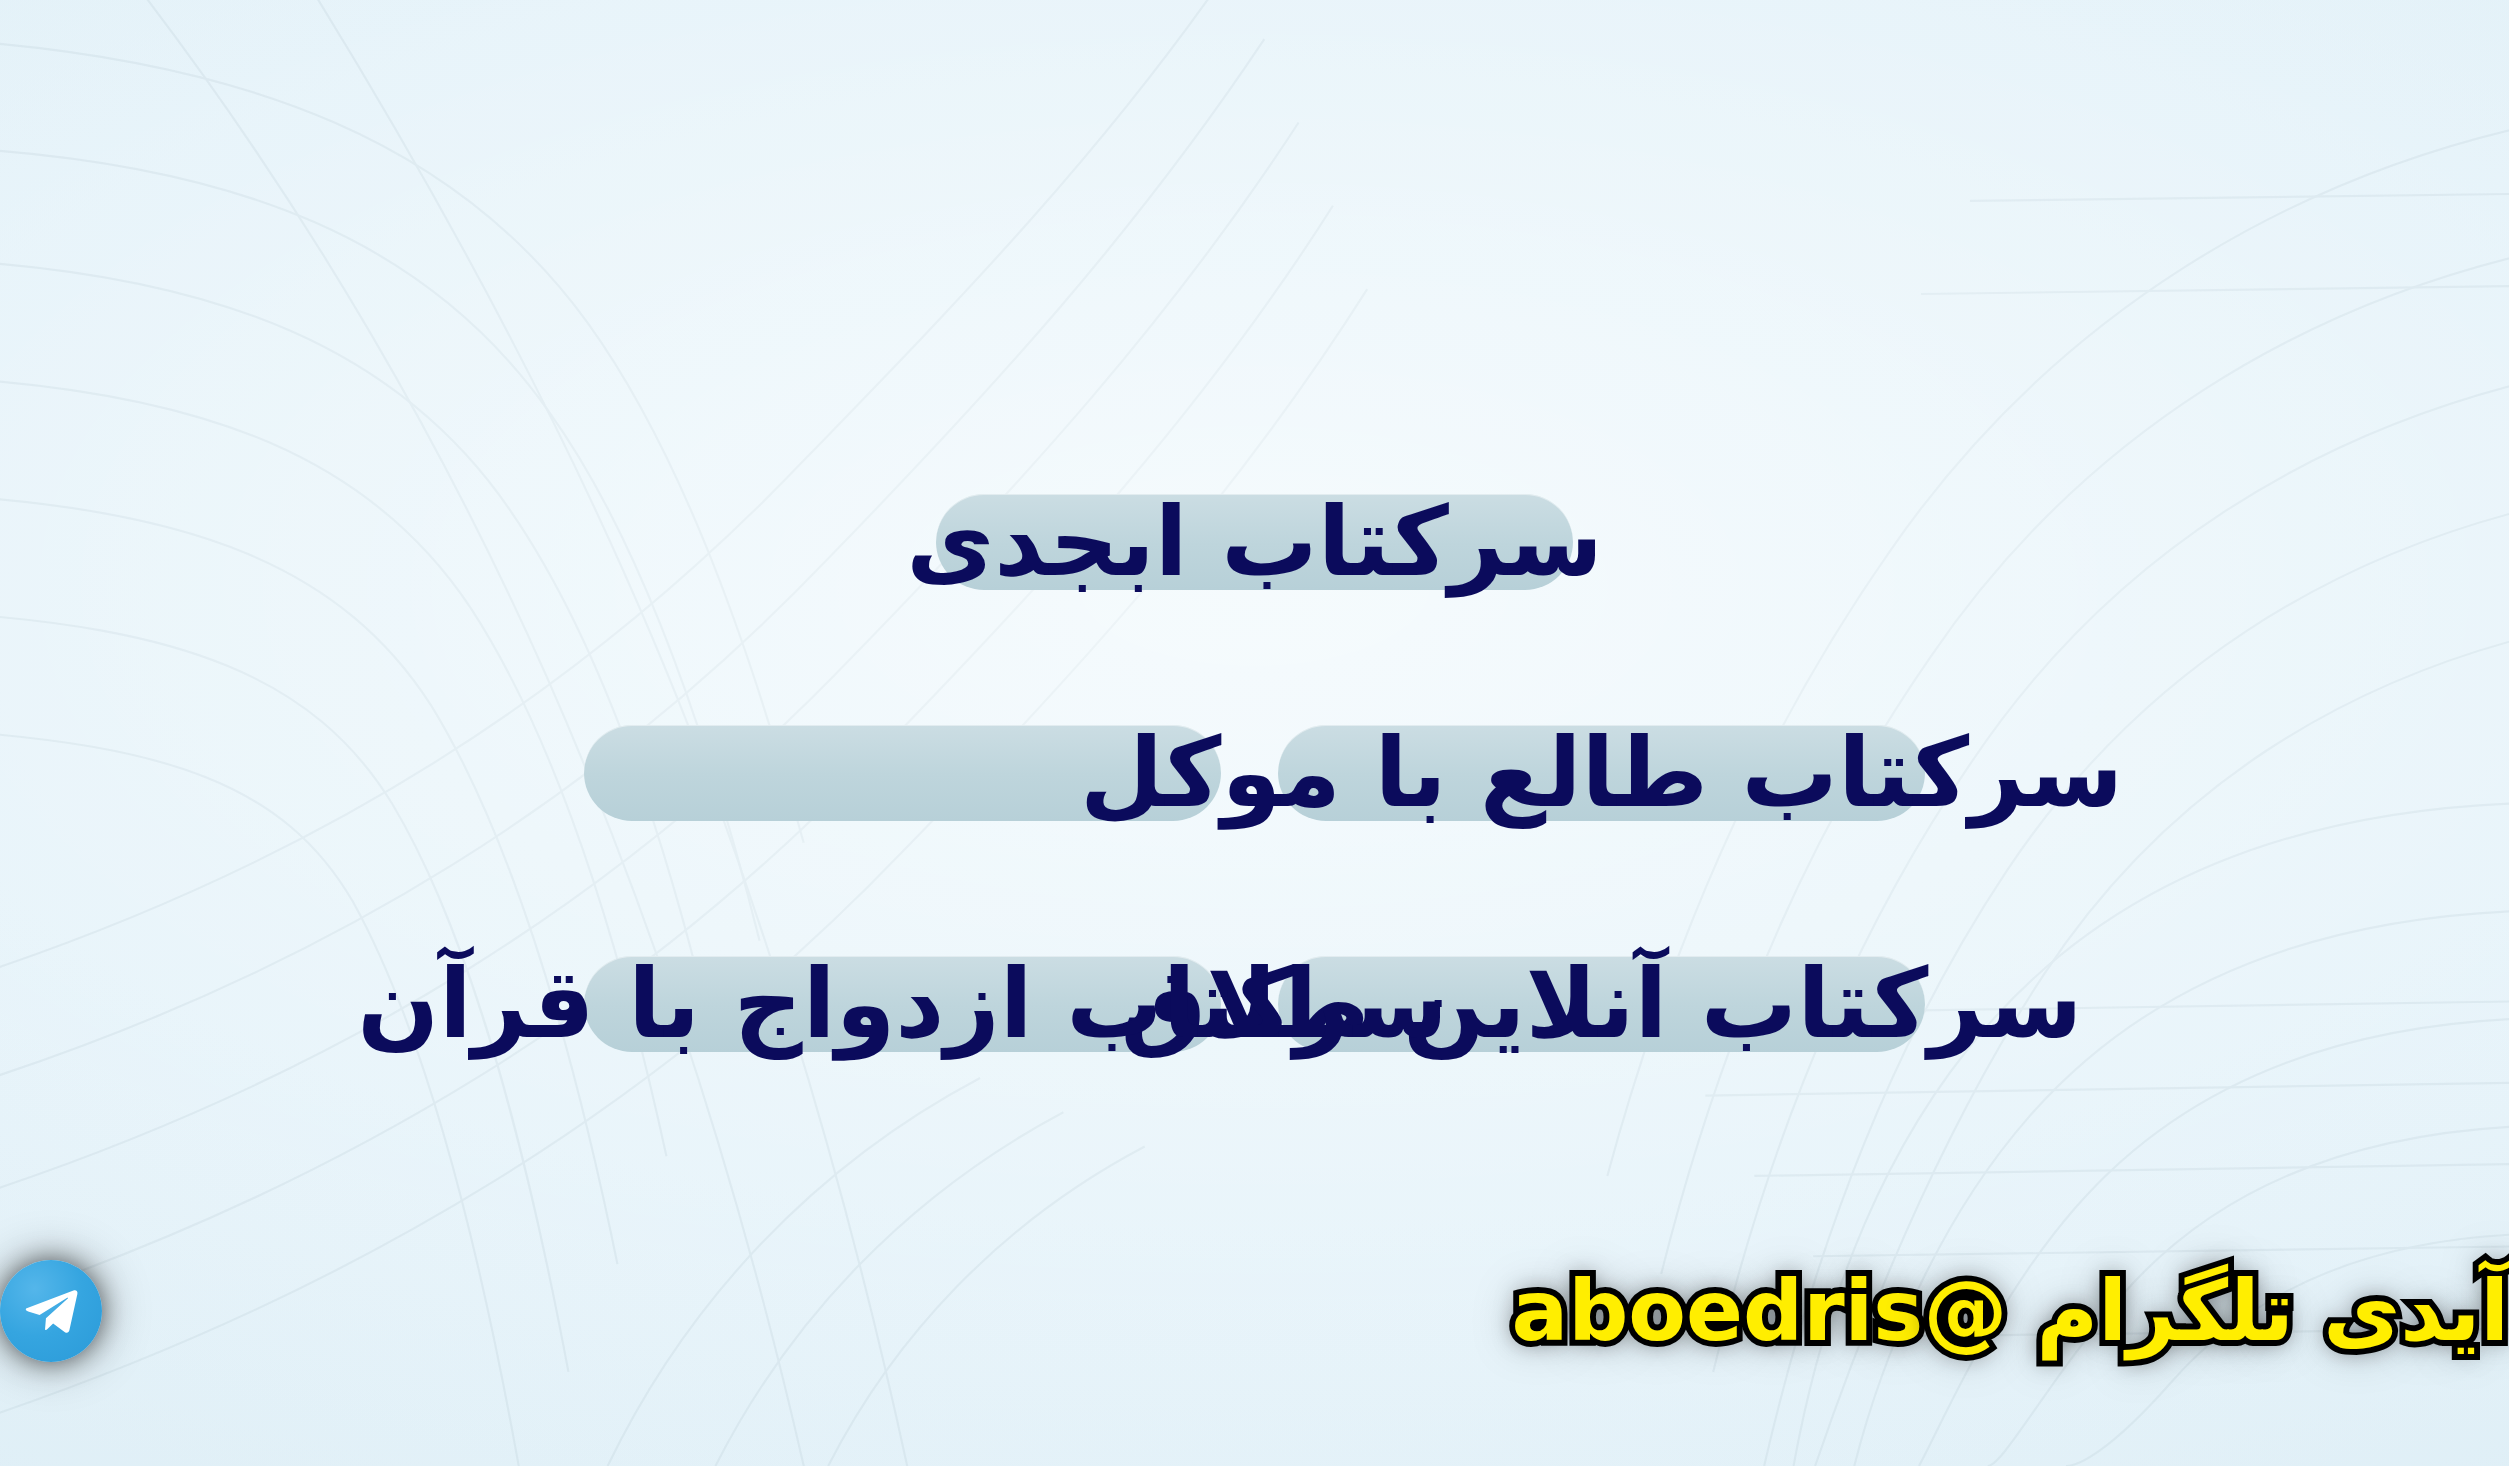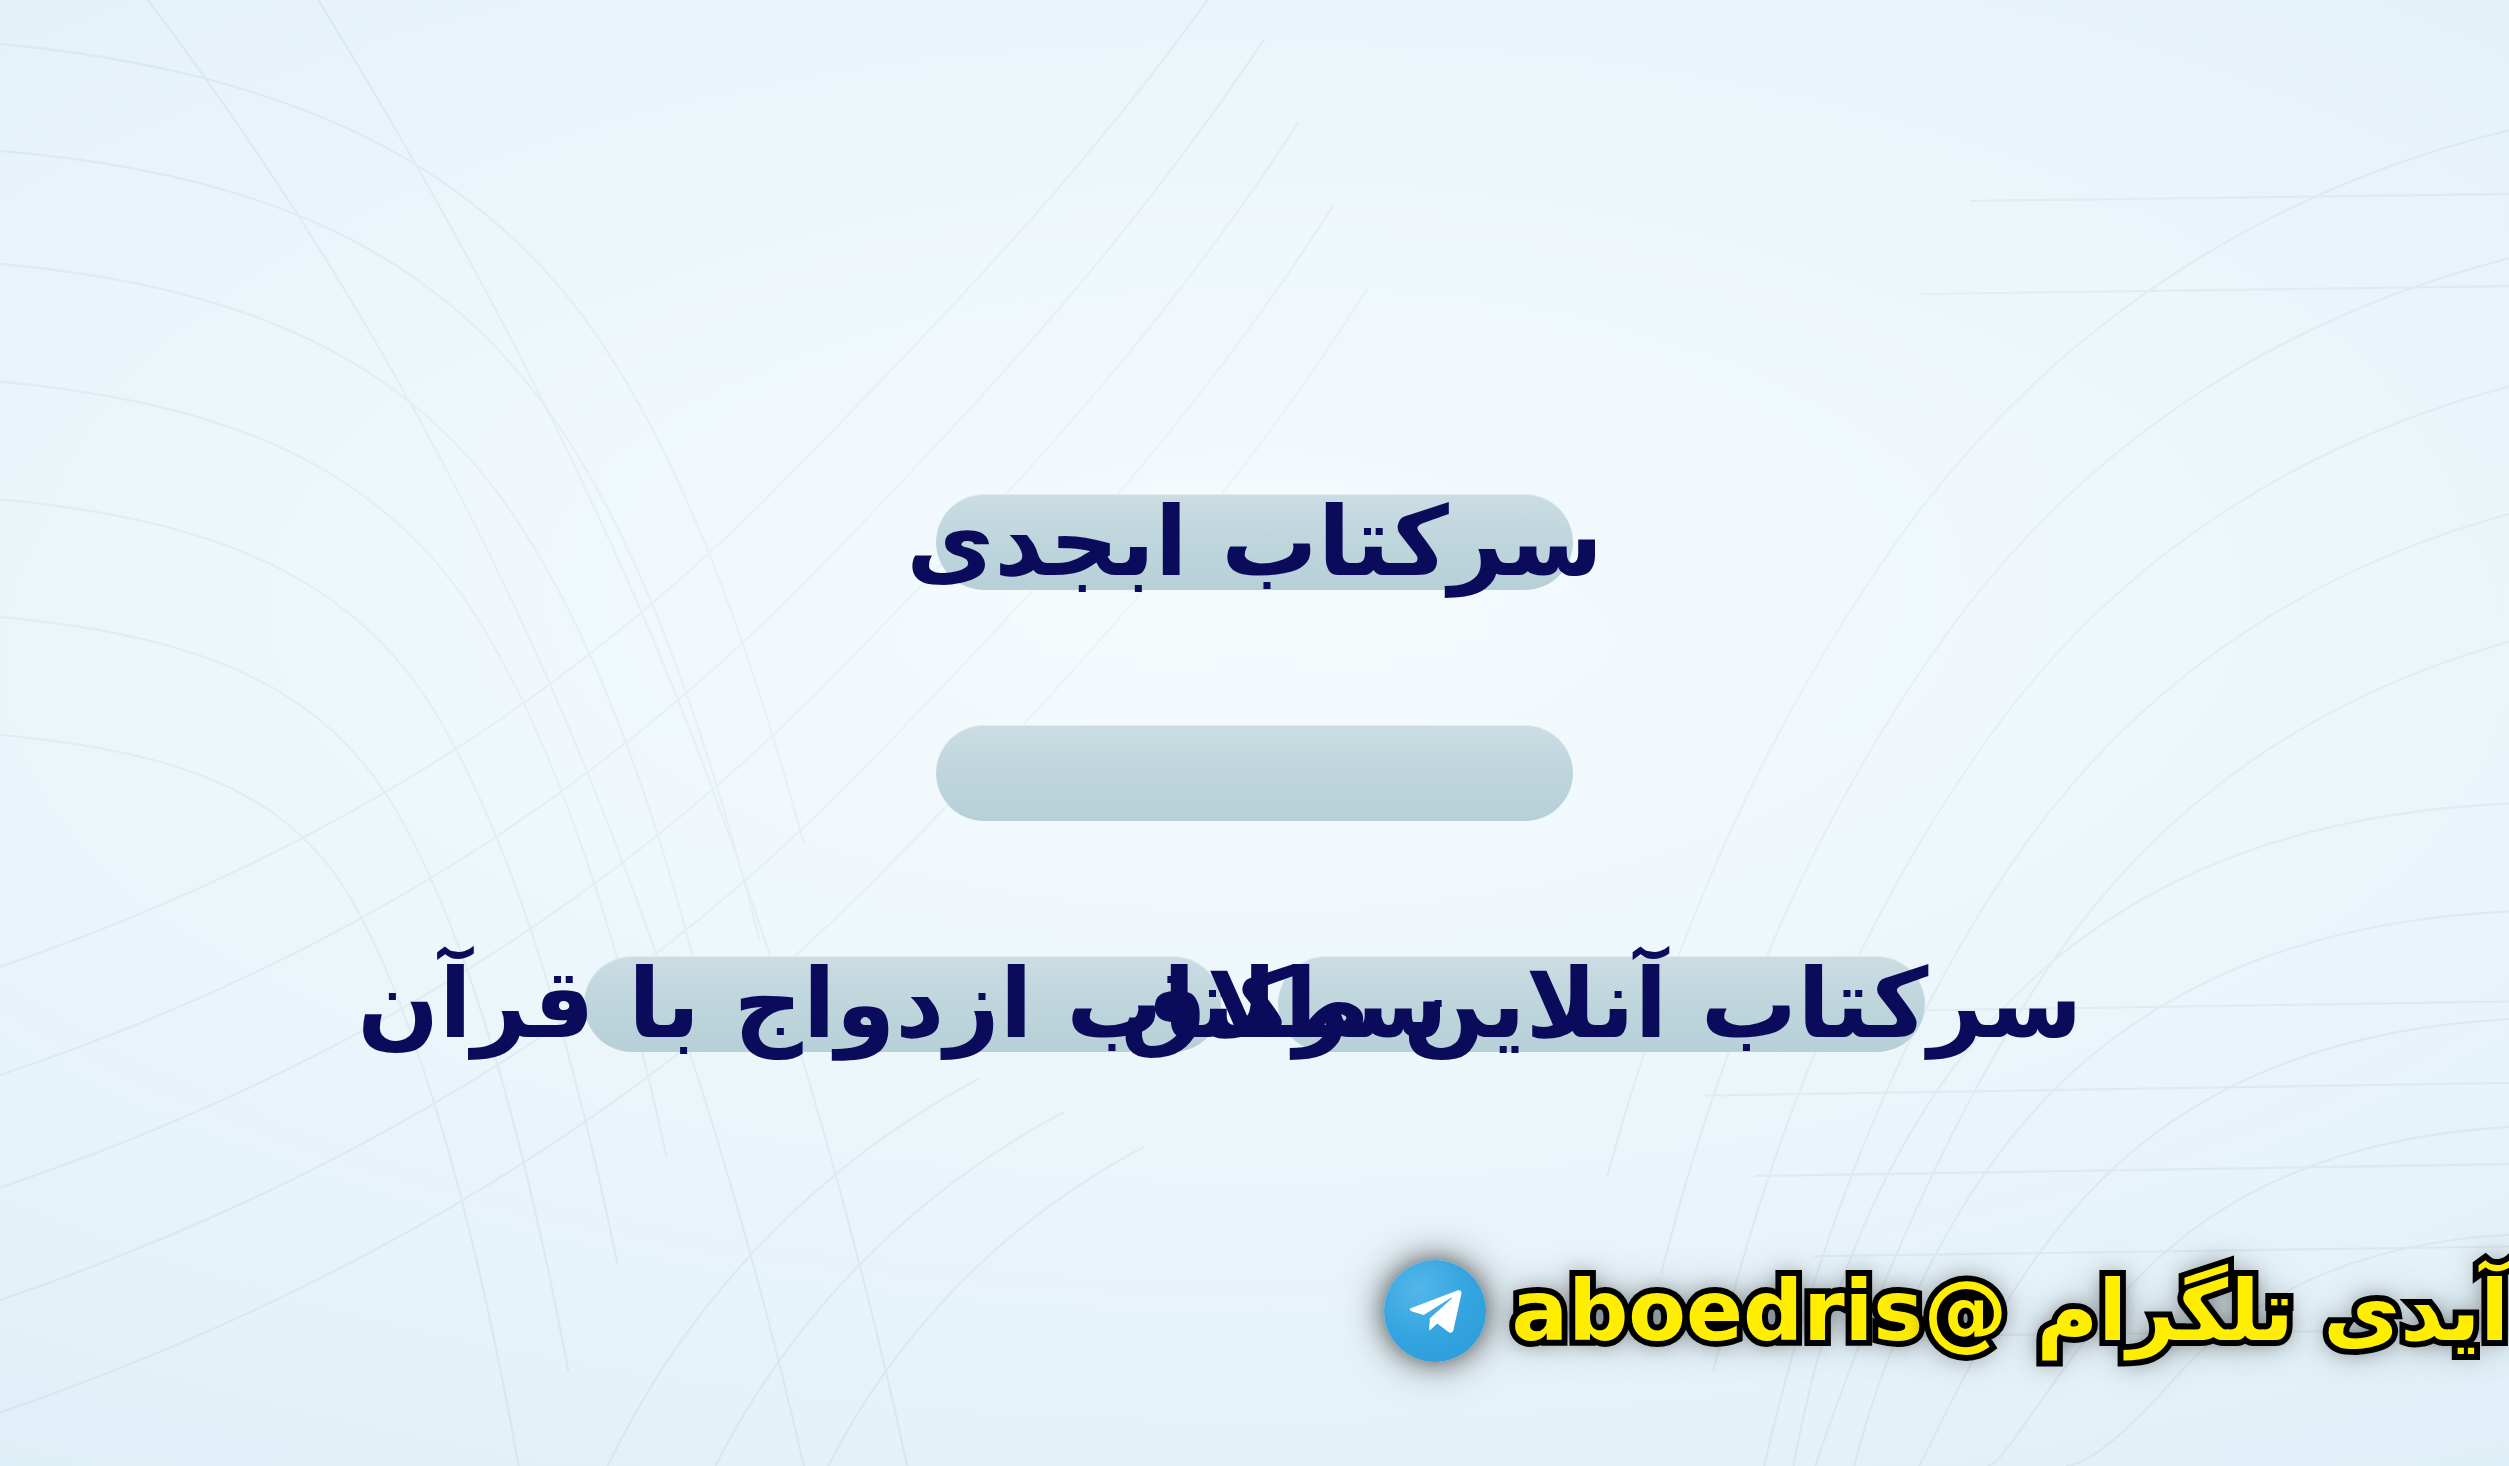--- a/index.html
+++ b/index.html
@@ -117,21 +117,21 @@
   
   .footer {
     position: absolute;
     left: 0;
     right: 0;
     top: 1227px;
     height: 167px;
     display: flex;
     flex-direction: row;   
     align-items: center;
-    justify-content: flex-start;
+    justify-content: space-between;
     gap: 25.5px;
     direction: rtl;
   }
 
   .footer-text {
     color: #ffee00;
     font-size: 84px;
     line-height: 1;
     font-weight: 700;
     white-space: nowrap;
@@ -219,20 +219,24 @@
   <div class="pill-grid">
 
     <div class="pill-row r1">
       <div class="pill col-left">
         <span class="pill-bg"></span>
         <span class="pill-label">سرکتاب ابجدی</span>
       </div>
     </div>
 
     <div class="pill-row r2">
+      <div class="pill col-right">
+        <span class="pill-bg"></span>
+        <span class="pill-label">سرکتاب طالع با موکل</span>
+      </div>
       <div class="pill col-left">
         <span class="pill-bg"></span>
       </div>
     </div>
 
     <div class="pill-row r3">
       <div class="pill col-right">
         <span class="pill-bg"></span>
         <span class="pill-label">سرکتاب آنلاین طلاق</span>
       </div>

